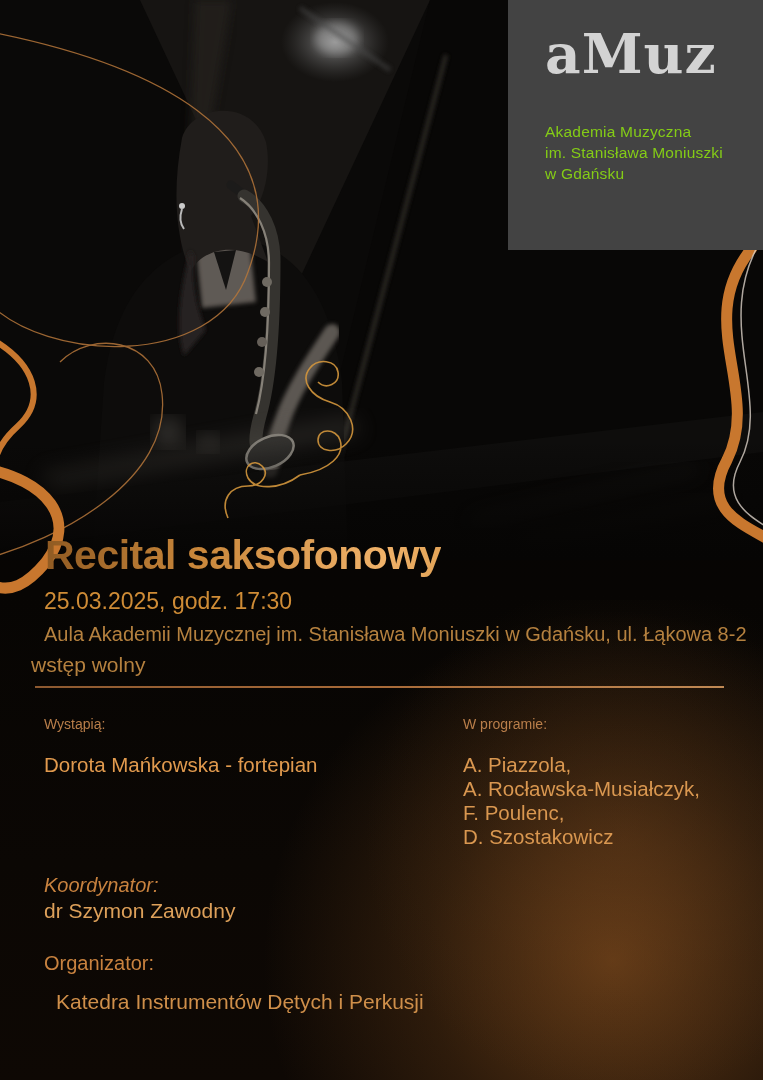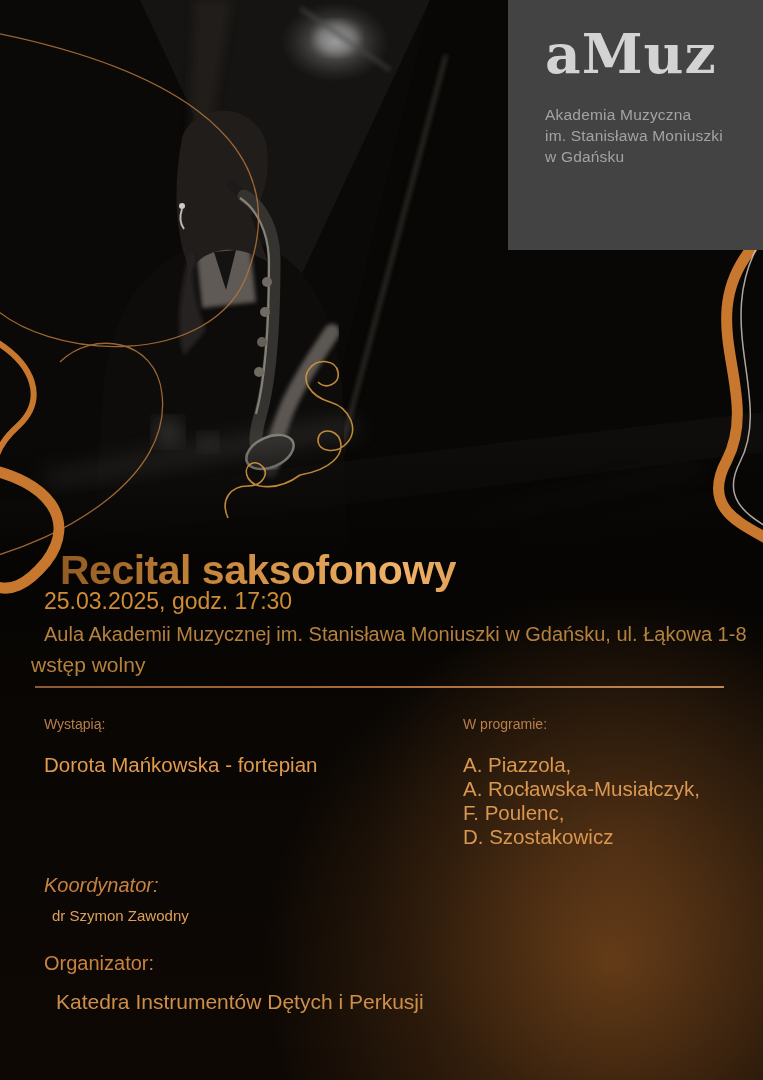--- a/index.html
+++ b/index.html
@@ -17,37 +17,37 @@
   .glow-br{right:-230px;bottom:-260px;width:760px;height:760px;
     background:radial-gradient(circle,rgba(170,100,38,.55) 0%,rgba(130,78,30,.28) 35%,rgba(100,60,25,0) 65%);}
   .glow-mr{right:-140px;top:600px;width:560px;height:480px;
     background:radial-gradient(circle,rgba(120,72,32,.28) 0%,rgba(90,55,25,.12) 45%,rgba(80,50,22,0) 70%);}
   .photo-wrap{position:absolute;left:0;top:0;width:763px;height:560px;}
   .curves{position:absolute;left:0;top:0;width:763px;height:1080px;pointer-events:none;}
   
   .logo-box{position:absolute;left:508px;top:0;width:255px;height:250px;background:#434343;padding:26px 20px 0 37px;}
   .brand{font-family:"DejaVu Serif","Liberation Serif",serif;font-weight:700;font-size:55px;line-height:1;
     color:#d3d3d3;letter-spacing:1px;}
-  .institution{margin-top:23px;font-size:15.5px;line-height:21px;color:#a3a3a3;letter-spacing:.2px;}
+  .institution{margin-top:40px;font-size:15.5px;line-height:21px;color:#84cc16;letter-spacing:.2px;}
   
-  .title{position:absolute;left:44px;top:531px;margin:16px;font-size:41px;font-weight:700;letter-spacing:-.5px;
+  .title{position:absolute;left:44px;top:531px;margin:1px;font-size:41px;font-weight:700;letter-spacing:-.5px;
     background:linear-gradient(97deg,#8f5a22 0%,#c8863a 38%,#f0b269 85%,#e2a357 100%);
     -webkit-background-clip:text;background-clip:text;color:transparent;}
   .datetime{position:absolute;left:44px;top:588px;margin:0;font-size:23px;color:#cf8c36;}
   .venue{position:absolute;left:44px;top:623px;margin:0;font-size:20px;color:#b5813f;}
   .admission{position:absolute;left:28px;top:650px;margin:3px;font-size:21px;color:#b5813f;}
   .divider{position:absolute;left:35px;top:686px;width:689px;height:2px;border:0;margin:0;
     background:linear-gradient(90deg,#8d5930 0%,#a86a38 50%,#c08954 100%);}
   .col-label{margin:0;font-size:14px;color:#b97e4a;}
   .performers-label{position:absolute;left:44px;top:716px;}
   .performers-list{position:absolute;left:44px;top:753px;margin:0;font-size:20.5px;line-height:24.5px;color:#e19a4e;}
   .program-label{position:absolute;left:463px;top:716px;}
   .program-list{position:absolute;left:463px;top:753px;margin:0;font-size:20.5px;line-height:24px;color:#d99750;}
   .coordinator-label{position:absolute;left:44px;top:874px;margin:0;font-size:20px;color:#c8823f;font-style:italic;}
-  .coordinator-name{position:absolute;left:44px;top:899px;margin:8px;font-size:15px;color:#dda05a;}
+  .coordinator-name{position:absolute;left:44px;top:899px;margin:0;font-size:21px;color:#dda05a;}
   .organizer-label{position:absolute;left:44px;top:952px;margin:0;font-size:20px;color:#c8823f;}
   .organizer-name{position:absolute;left:44px;top:978px;margin:12px;font-size:21px;color:#cf8f4a;}
 </style>
 </head>
 <body>
 
 <div class="poster">
 
   <div class="glow glow-tl"></div>
   <div class="glow glow-br"></div>
@@ -145,21 +145,21 @@
     <div class="brand">aMuz</div>
     <div class="institution">
       <div>Akademia Muzyczna</div>
       <div>im. Stanisława Moniuszki</div>
       <div>w Gdańsku</div>
     </div>
   </div>
 
   <h1 class="title">Recital saksofonowy</h1>
   <p class="datetime">25.03.2025, godz. 17:30</p>
-  <p class="venue">Aula Akademii Muzycznej im. Stanisława Moniuszki w Gdańsku, ul. Łąkowa 1-8</p>
+  <p class="venue">Aula Akademii Muzycznej im. Stanisława Moniuszki w Gdańsku, ul. Łąkowa 8-2</p>
   <p class="admission">wstęp wolny</p>
 
   <hr class="divider">
 
   <p class="col-label performers-label">Wystąpią:</p>
   <div class="performers-list">
     <div>Dorota Mańkowska - fortepian</div>
   </div>
 
   <p class="col-label program-label">W programie:</p>

